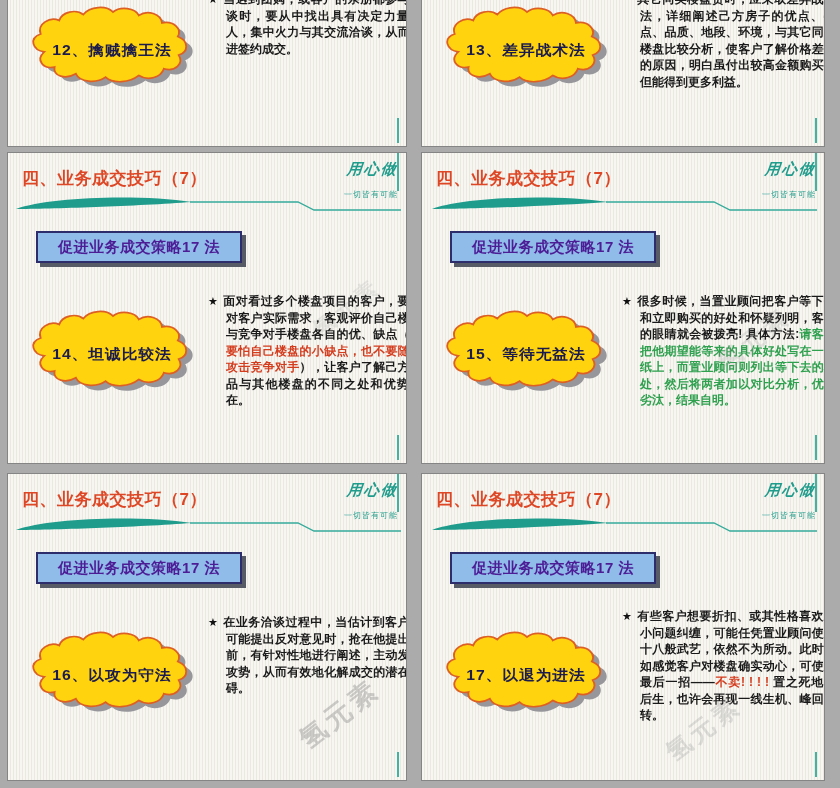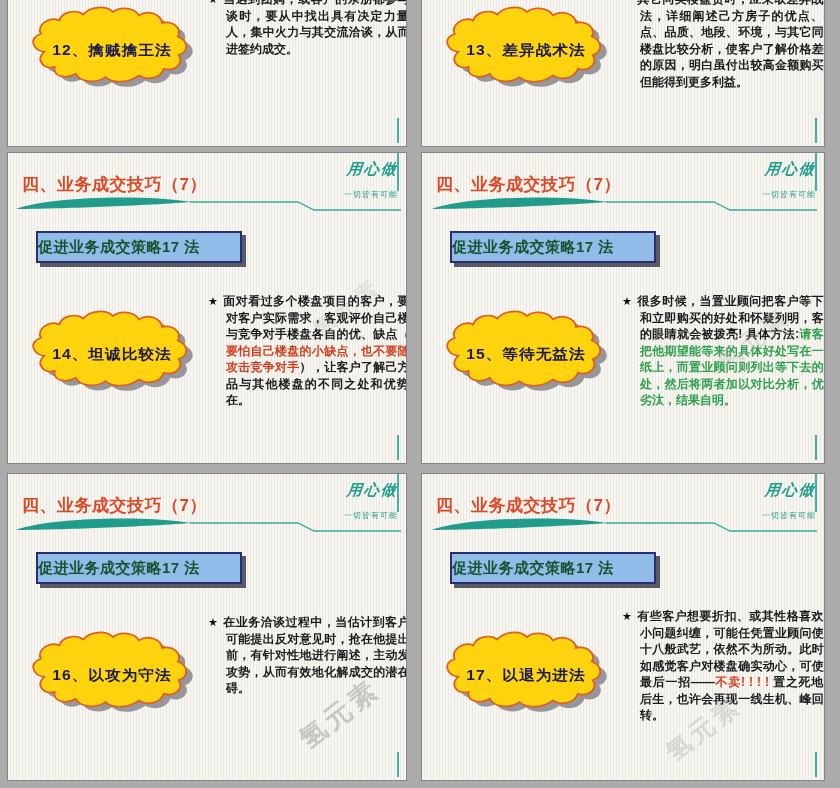--- a/index.html
+++ b/index.html
@@ -12,35 +12,35 @@
   .slide{
     position:absolute;overflow:hidden;
     background:repeating-linear-gradient(90deg,#f7f6f1 0px,#f7f6f1 2px,#eae8e1 2px,#eae8e1 3px);
     box-shadow:0 0 0 1px #858585;
   }
   .inner{position:absolute;left:0;top:0;width:100%;height:310px;}
   .inner.shift-up{top:-164px;}
 
   
   .sl-title{
-    position:absolute;left:14px;top:20px;
+    position:absolute;left:14px;top:14px;
     font-size:17px;font-weight:bold;color:#de4725;letter-spacing:.5px;white-space:nowrap;text-align:right;
   }
   .logo{position:absolute;right:8px;top:7px;text-align:right;color:#1f9c8c;}
   .logo-main{font-size:15px;font-weight:bold;font-style:italic;letter-spacing:2px;transform:skewX(-6deg);}
   .logo-sub{font-size:8px;letter-spacing:1px;margin-top:10px;color:#2aa090;}
   .header-line{position:absolute;left:0;top:0;}
 
   
   .strategy-box{
     position:absolute;left:28px;top:78px;width:202px;height:28px;
     background:#90bcea;border:2px solid #2d2d6b;
     box-shadow:4px 4px 0 #565b66;
-    display:flex;align-items:center;justify-content:flex-start;
-    font-size:15px;font-weight:bold;color:#14532d;letter-spacing:.5px;white-space:nowrap;
+    display:flex;align-items:center;justify-content:center;
+    font-size:15px;font-weight:bold;color:#4c1d95;letter-spacing:.5px;white-space:nowrap;
   }
 
   
   .cloud-svg{position:absolute;left:16px;}
   .cloud-shadow{fill:#97979b;}
   .cloud-main{fill:#ffd40e;stroke:#dd5f23;stroke-width:2px;}
   .cloud-label{font-size:17px;font-weight:bold;fill:#1b1b4e;letter-spacing:1px;}
 
   
   .body-text{

